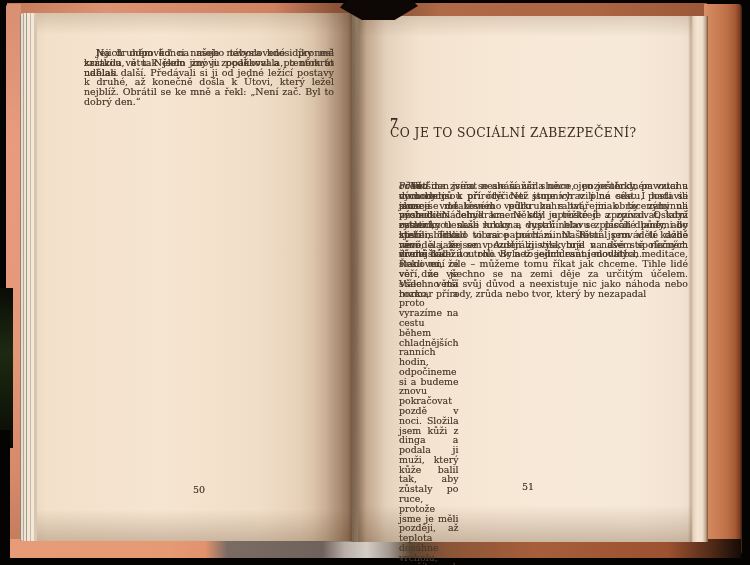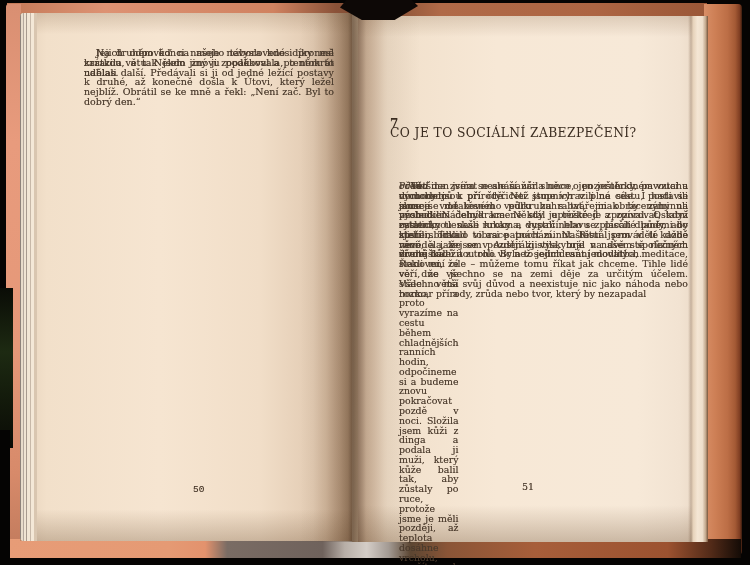--- a/index.html
+++ b/index.html
@@ -47,21 +47,21 @@
   .txt{color:#4a3a2c;text-align:justify;text-shadow:0 0 .5px rgba(74,58,44,.55);}
   .left-text{left:84px;top:48px;width:250px;font-size:9.5px;line-height:9.8px;}
   .left-text p,.right-text p{margin:0;text-indent:12px;}
   .right-text{left:399px;top:181px;width:289px;font-size:9.4px;line-height:9.78px;
     -webkit-hyphens:auto;hyphens:auto;}
   .right-text p.noind{text-indent:0;}
   .chapter{left:390px;top:118px;width:278px;text-align:center;color:#3a2c20;}
   .ch-num{font-size:12px;font-weight:700;line-height:12px;}
   .ch-title{margin-top:9px;font-size:12.3px;font-weight:400;letter-spacing:.4px;line-height:13px;}
   .page-num{font-size:9.5px;color:#4a3a2c;}
-  .num-left{left:193px;top:484px;font-family:Liberation Mono, monospace;}
+  .num-left{left:193px;top:484px;}
   .num-right{left:522px;top:481px;}
   i.term{font-style:italic;}
 </style>
 </head>
 <body>
 
 <div class="scene">
   <div class="cover-top"></div>
   <div class="cover-left"></div>
   <div class="cover-right"></div>

